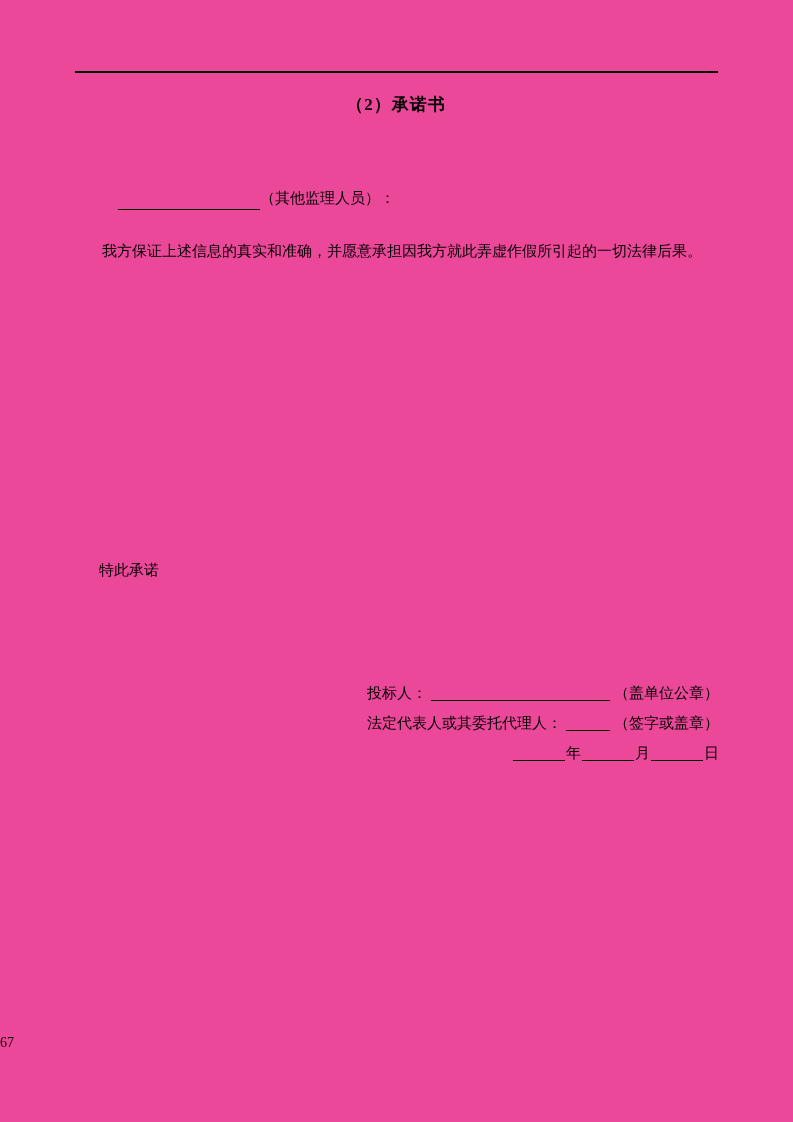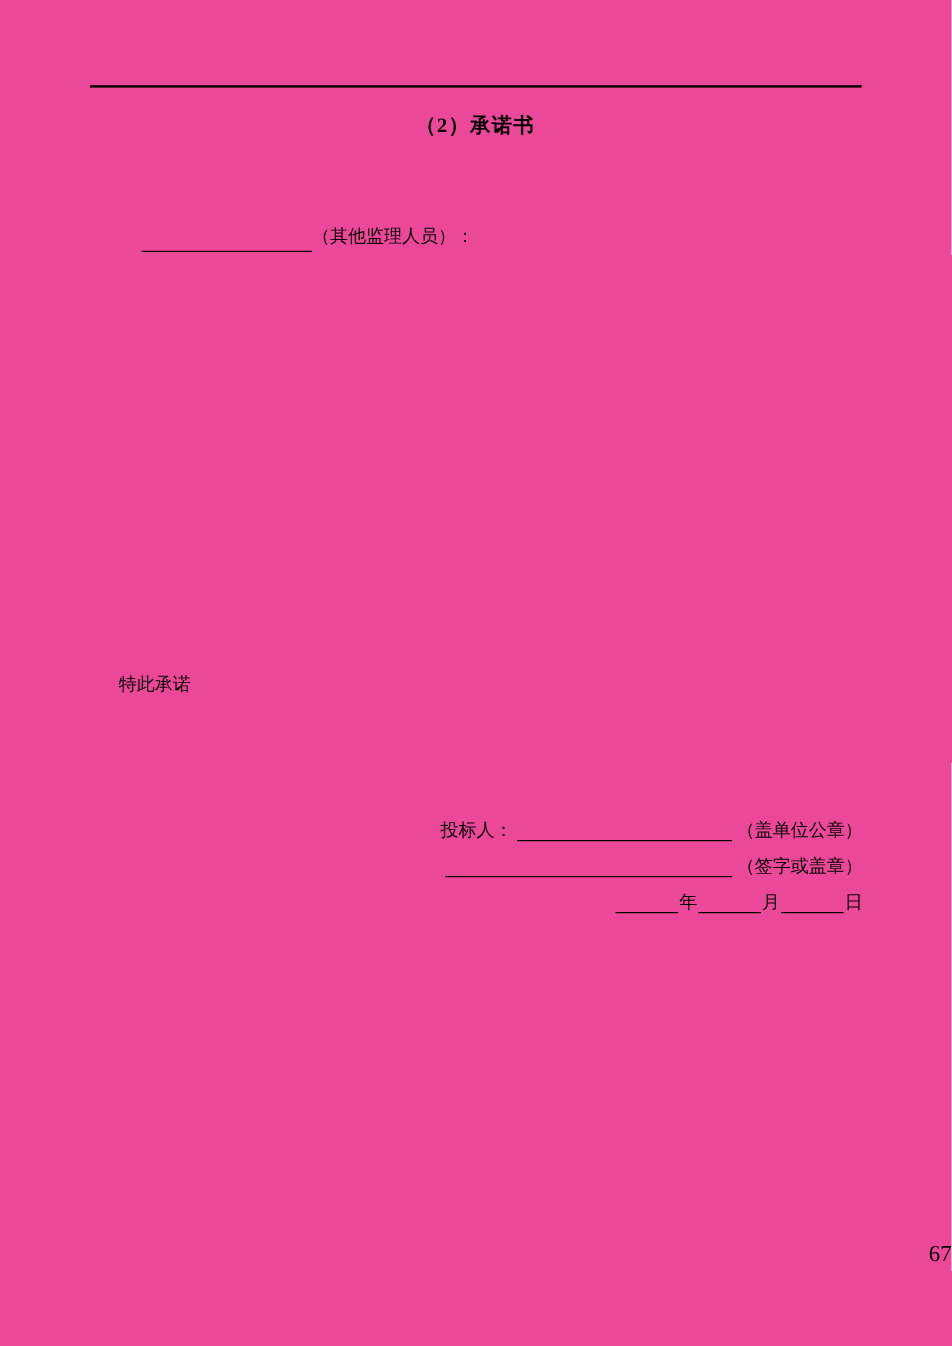--- a/index.html
+++ b/index.html
@@ -92,50 +92,52 @@
   .date-blank {
     width: 52px;
     flex: 0 0 auto;
     margin: 0 1px 3px 1px;
   }
   .page-number {
     position: absolute;
     left: 0;
     top: 1035px;
     width: 100%;
-    text-align: right;
-    font-size: 19px;
+    text-align: left;
+    font-size: 14px;
     font-family: Liberation Serif, serif;
   }
 </style>
 </head>
 <body>
 
 <div class="page">
 
   <div class="header-rule"></div>
 
   <h1 class="doc-title">（2）承诺书</h1>
 
   <div class="salutation">
     <span class="blank blank-addressee"></span><span>（其他监理人员）：</span>
   </div>
 
   <div class="doc-body">
+    <p>我方保证上述信息的真实和准确，并愿意承担因我方就此弄虚作假所引起的一切法律后果。</p>
   </div>
 
   <div class="closing">特此承诺</div>
 
   <div class="signature">
     <div class="sig-row">
       <span class="label">投标人：</span>
       <span class="blank sig-blank-grow"></span>
       <span class="note">（盖单位公章）</span>
     </div>
     <div class="sig-row">
+      <span class="label">法定代表人或其委托代理人：</span>
       <span class="blank sig-blank-grow"></span>
       <span class="note">（签字或盖章）</span>
     </div>
     <div class="sig-row date-row">
       <span class="blank date-blank"></span>
       <span class="label">年</span>
       <span class="blank date-blank"></span>
       <span class="label">月</span>
       <span class="blank date-blank"></span>
       <span class="label">日</span>

